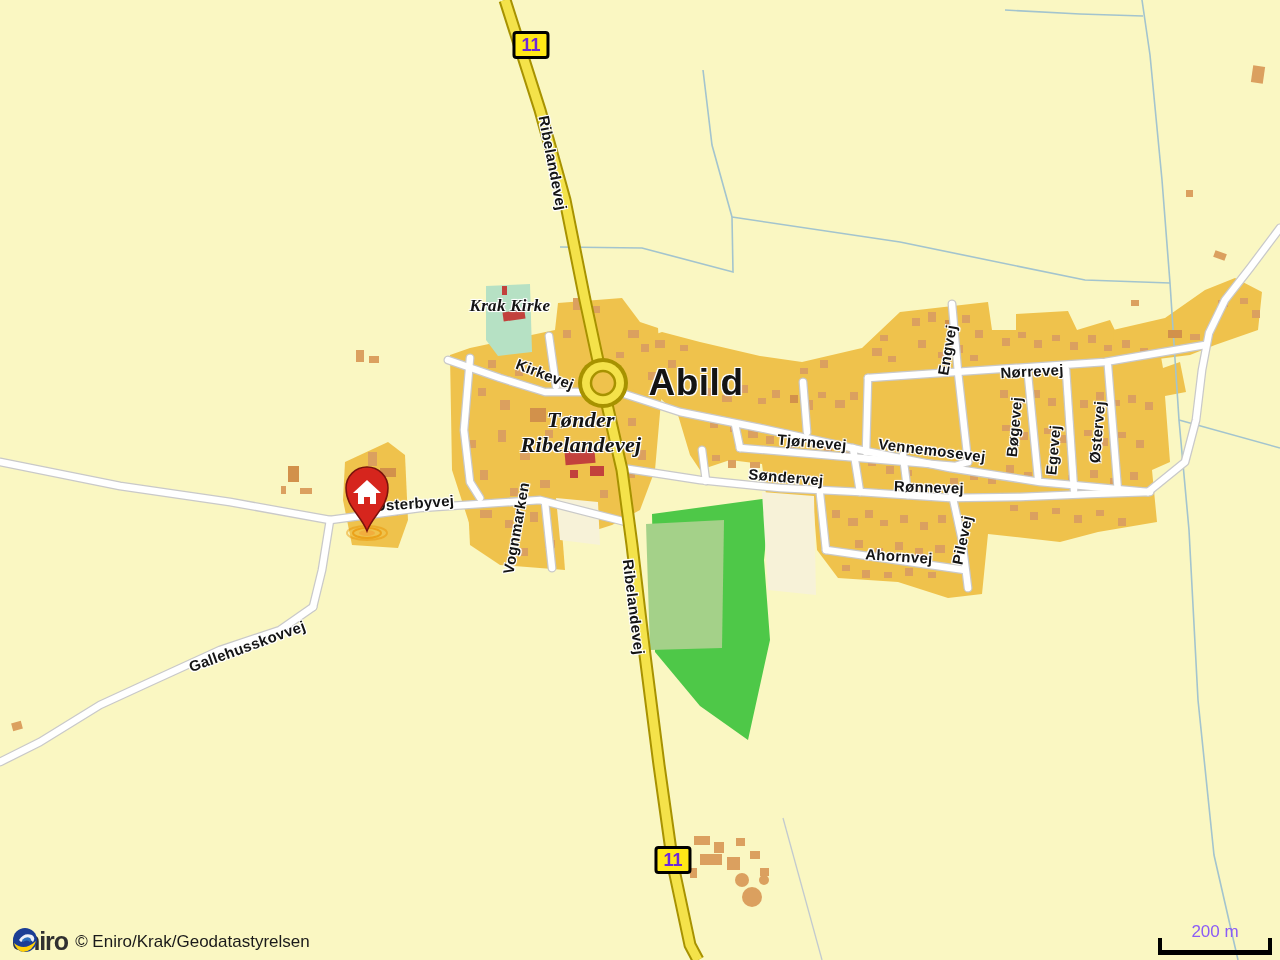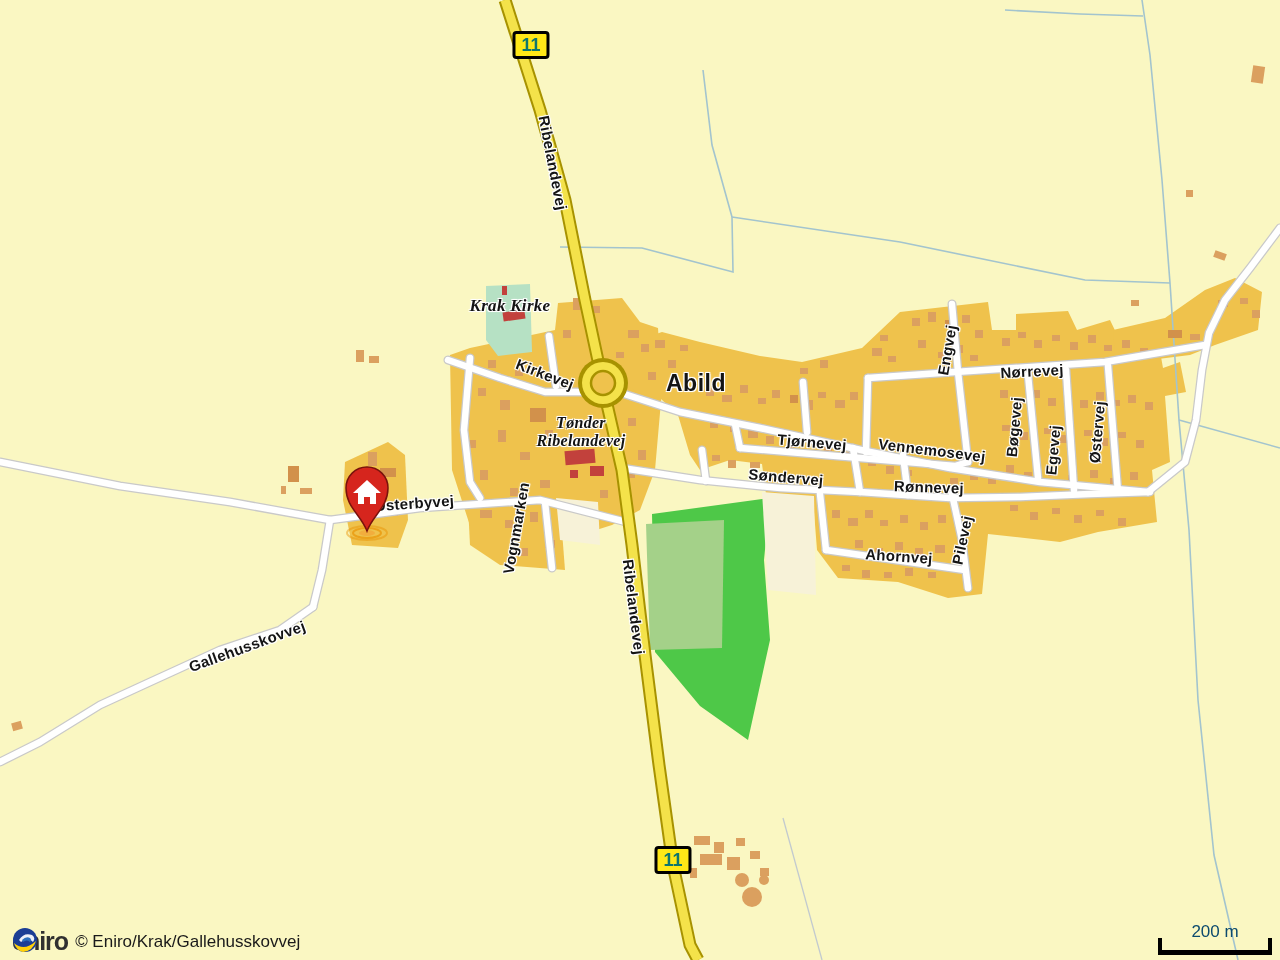--- a/index.html
+++ b/index.html
@@ -20,34 +20,34 @@
   .rcase{stroke:var(--road-casing);stroke-width:9;fill:none;stroke-linecap:round;stroke-linejoin:round;}
   .rfill{stroke:var(--road-fill);stroke-width:6.5;fill:none;stroke-linecap:round;stroke-linejoin:round;}
   .hcase{stroke:var(--hwy-casing);stroke-width:13;fill:none;stroke-linejoin:round;}
   .hfill{stroke:var(--hwy-fill);stroke-width:9;fill:none;stroke-linejoin:round;}
   
   .lbl{position:absolute;transform:translate(-50%,-50%) rotate(var(--r,0deg));
        font:700 15px "Liberation Sans",sans-serif;color:var(--label,#141414);
        white-space:nowrap;letter-spacing:.3px;
        text-shadow:-1px -1px 0 #fff,1px -1px 0 #fff,-1px 1px 0 #fff,1px 1px 0 #fff,0 0 3px #fff;}
   .poi{font:italic 700 17px "Liberation Serif","Liberation Sans",sans-serif;}
-  .school{text-align:center;line-height:1.15;font-size:16px;}
-  .townname{font-size:23px;font-weight:800;letter-spacing:.5px;}
+  .school{text-align:center;line-height:1.15;font-size:22px;}
+  .townname{font-size:37px;font-weight:800;letter-spacing:.5px;}
   .badge{position:absolute;transform:translate(-50%,-50%);background:var(--badge);
        border:3px solid #000;border-radius:4px;padding:0 6px;
-       font:700 18px "Liberation Sans",sans-serif;color:#0f766e;line-height:22px;}
+       font:700 18px "Liberation Sans",sans-serif;color:#6d28d9;line-height:22px;}
   
   .pin{position:absolute;left:330px;top:453px;width:74px;height:100px;cursor:pointer;}
   
   .attr{position:absolute;left:12px;bottom:4px;display:flex;align-items:center;gap:7px;}
   .attr .logotxt{font:800 25px "Liberation Sans",sans-serif;color:#303030;letter-spacing:-1px;}
   .attr .copy{font:400 17px "Liberation Sans",sans-serif;color:#1A1A1A;}
   
   .scale{position:absolute;right:8px;bottom:5px;width:114px;}
-  .scale .txt{font:400 17px "Liberation Sans",sans-serif;color:#0c4a6e;text-align:center;margin-bottom:-4px;}
+  .scale .txt{font:400 17px "Liberation Sans",sans-serif;color:#8b5cf6;text-align:center;margin-bottom:-4px;}
   .scale .bar{height:12px;border-left:4px solid #000;border-right:4px solid #000;border-bottom:5px solid #000;}
 </style>
 </head>
 <body>
 
 <div class="map">
 
   <svg width="1280" height="960" viewBox="0 0 1280 960">
 
     <g>
@@ -357,20 +357,20 @@
   </svg>
 
   <div class="attr">
     <span class="logotxt">eniro</span>
     <svg width="26" height="26" viewBox="0 0 26 26">
       <circle cx="13" cy="13" r="12" fill="#1B3E94"></circle>
       <path d="M2,16 Q12,25 24,14 Q21,24 11,25 Q4,23 2,16 Z" fill="#FFD10A"></path>
       <path d="M7,13 Q12,5 20,8 Q24,11 21,15 Q16,9 9,15 Z" fill="#FFFFFF" opacity="0.92"></path>
       <path d="M10,13 Q14,9 18,11 Q20,13 18,15 Q15,12 11,15 Z" fill="#2A6EBB"></path>
     </svg>
-    <span class="copy">© Eniro/Krak/Gallehusskovvej</span>
+    <span class="copy">© Eniro/Krak/Geodatastyrelsen</span>
   </div>
 
   <div class="scale">
     <div class="txt">200 m</div>
     <div class="bar"></div>
   </div>
 </div>
 
 </body></html>

